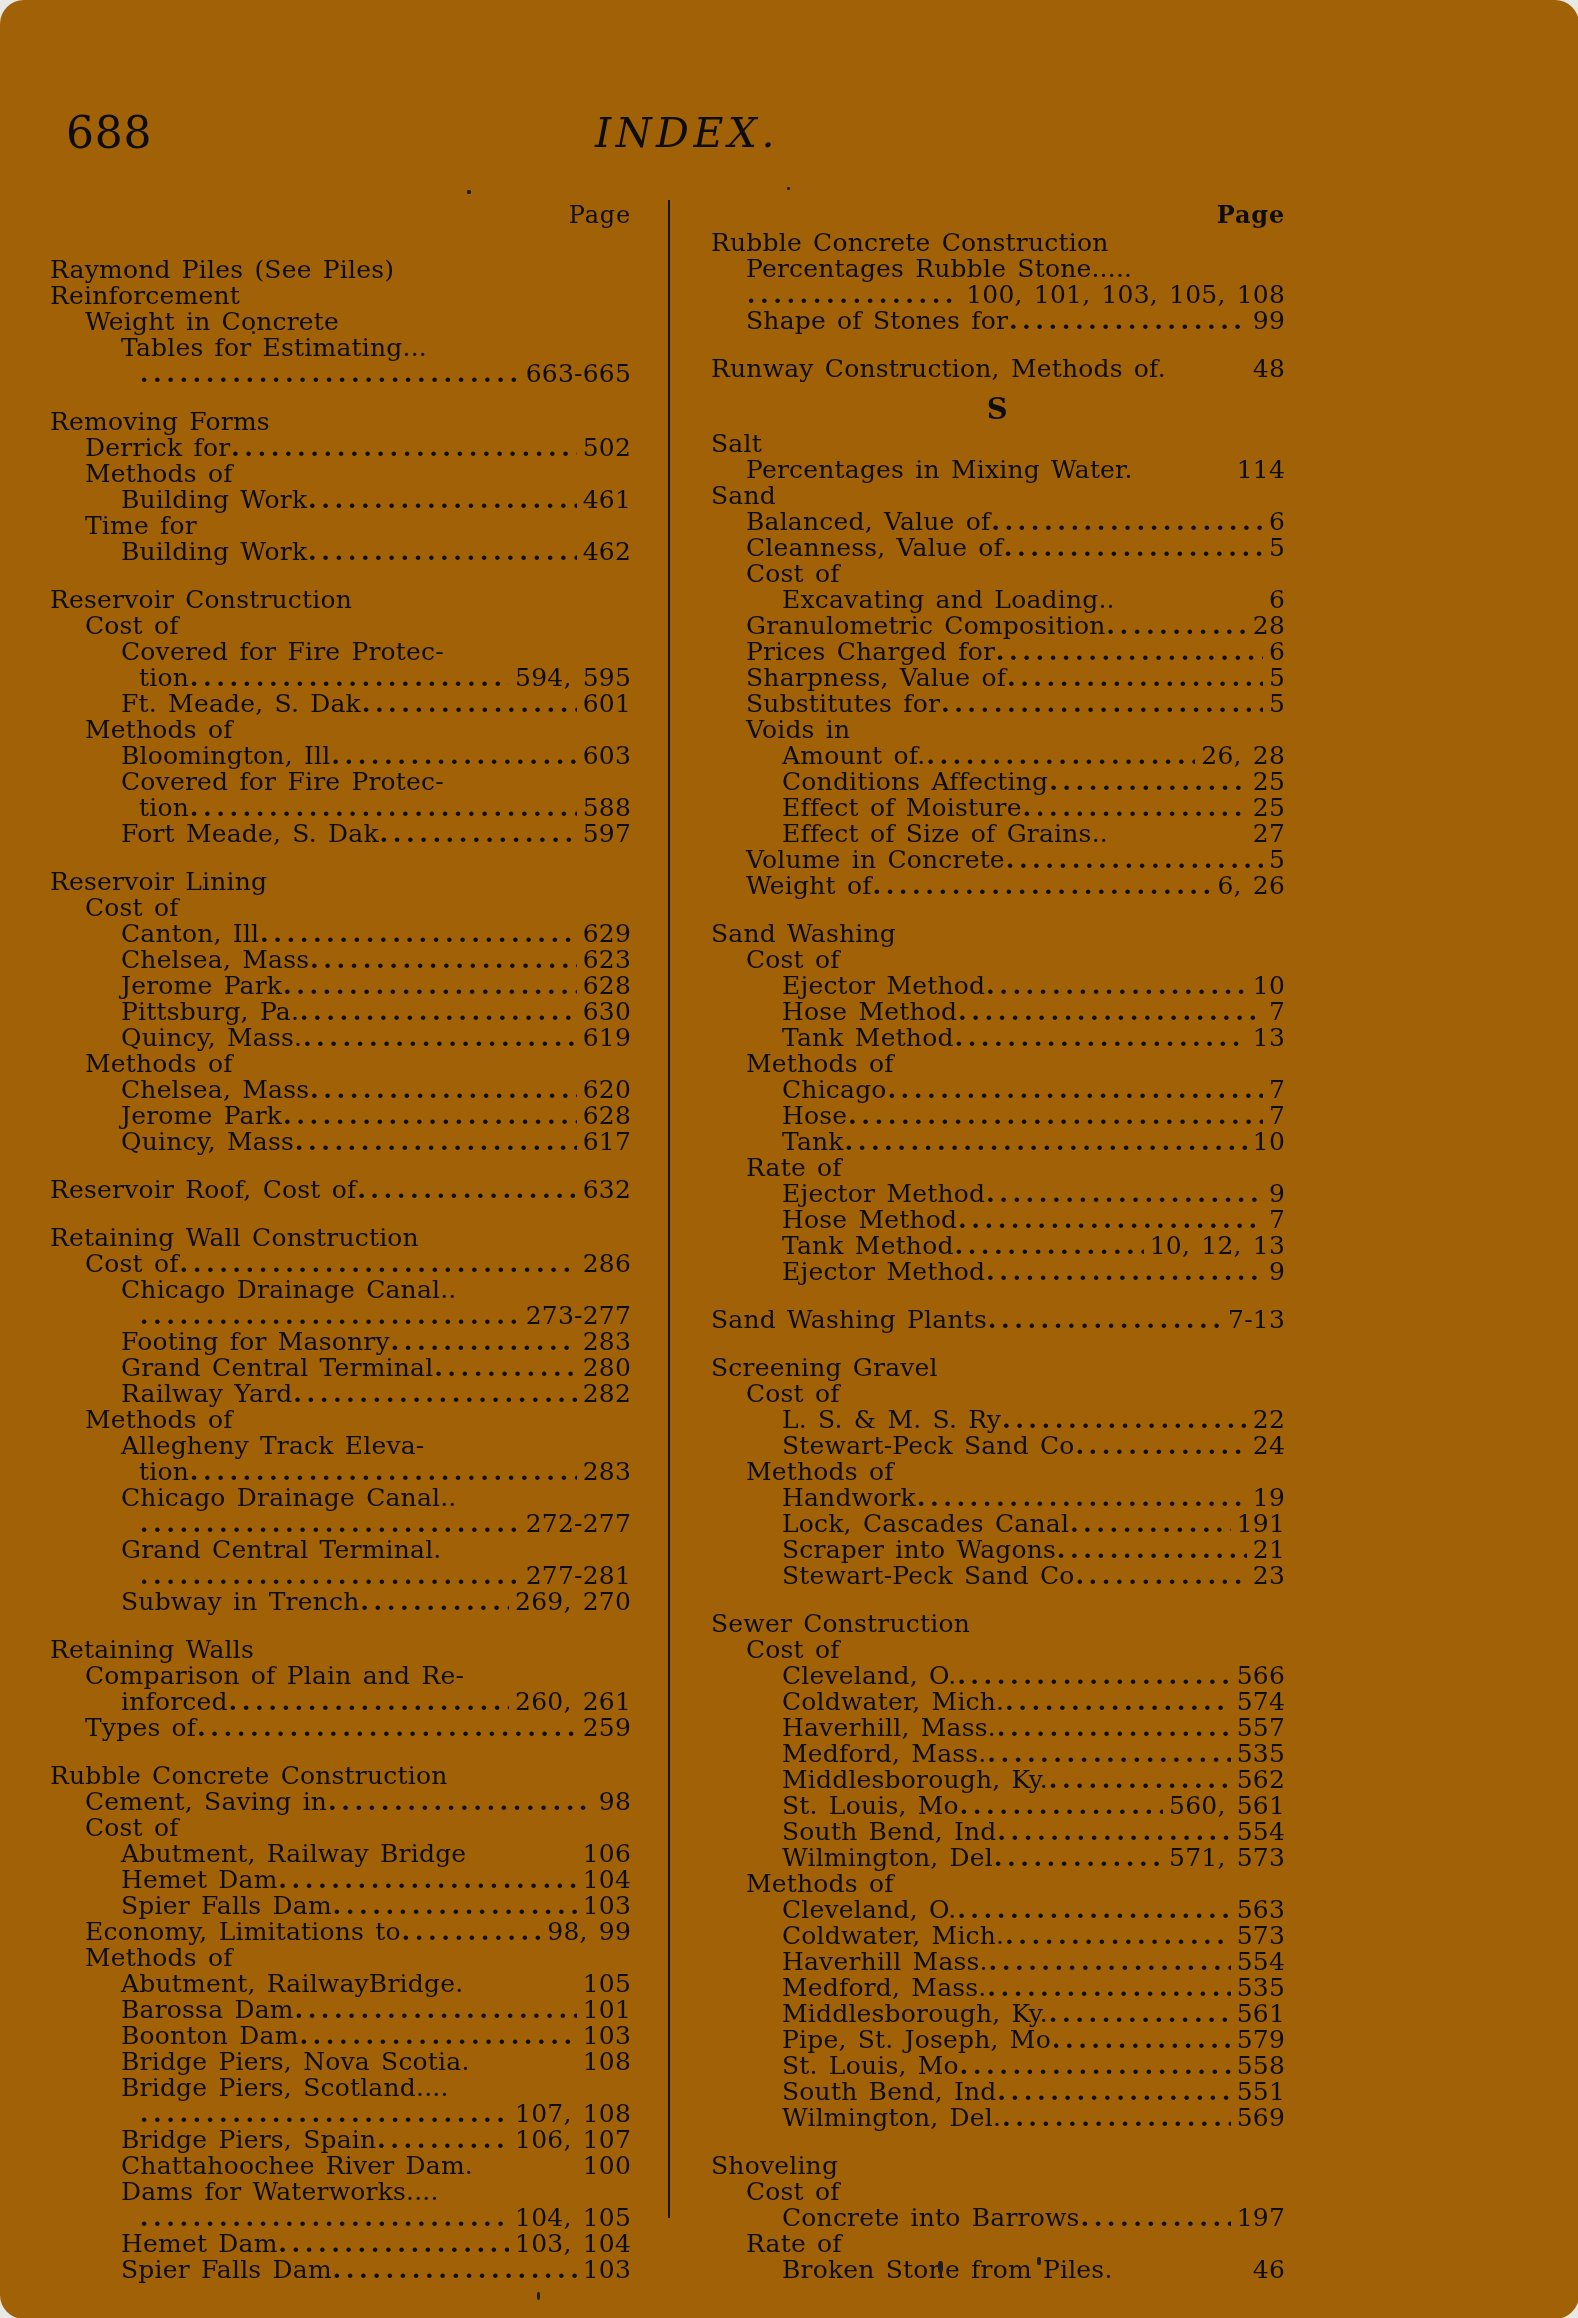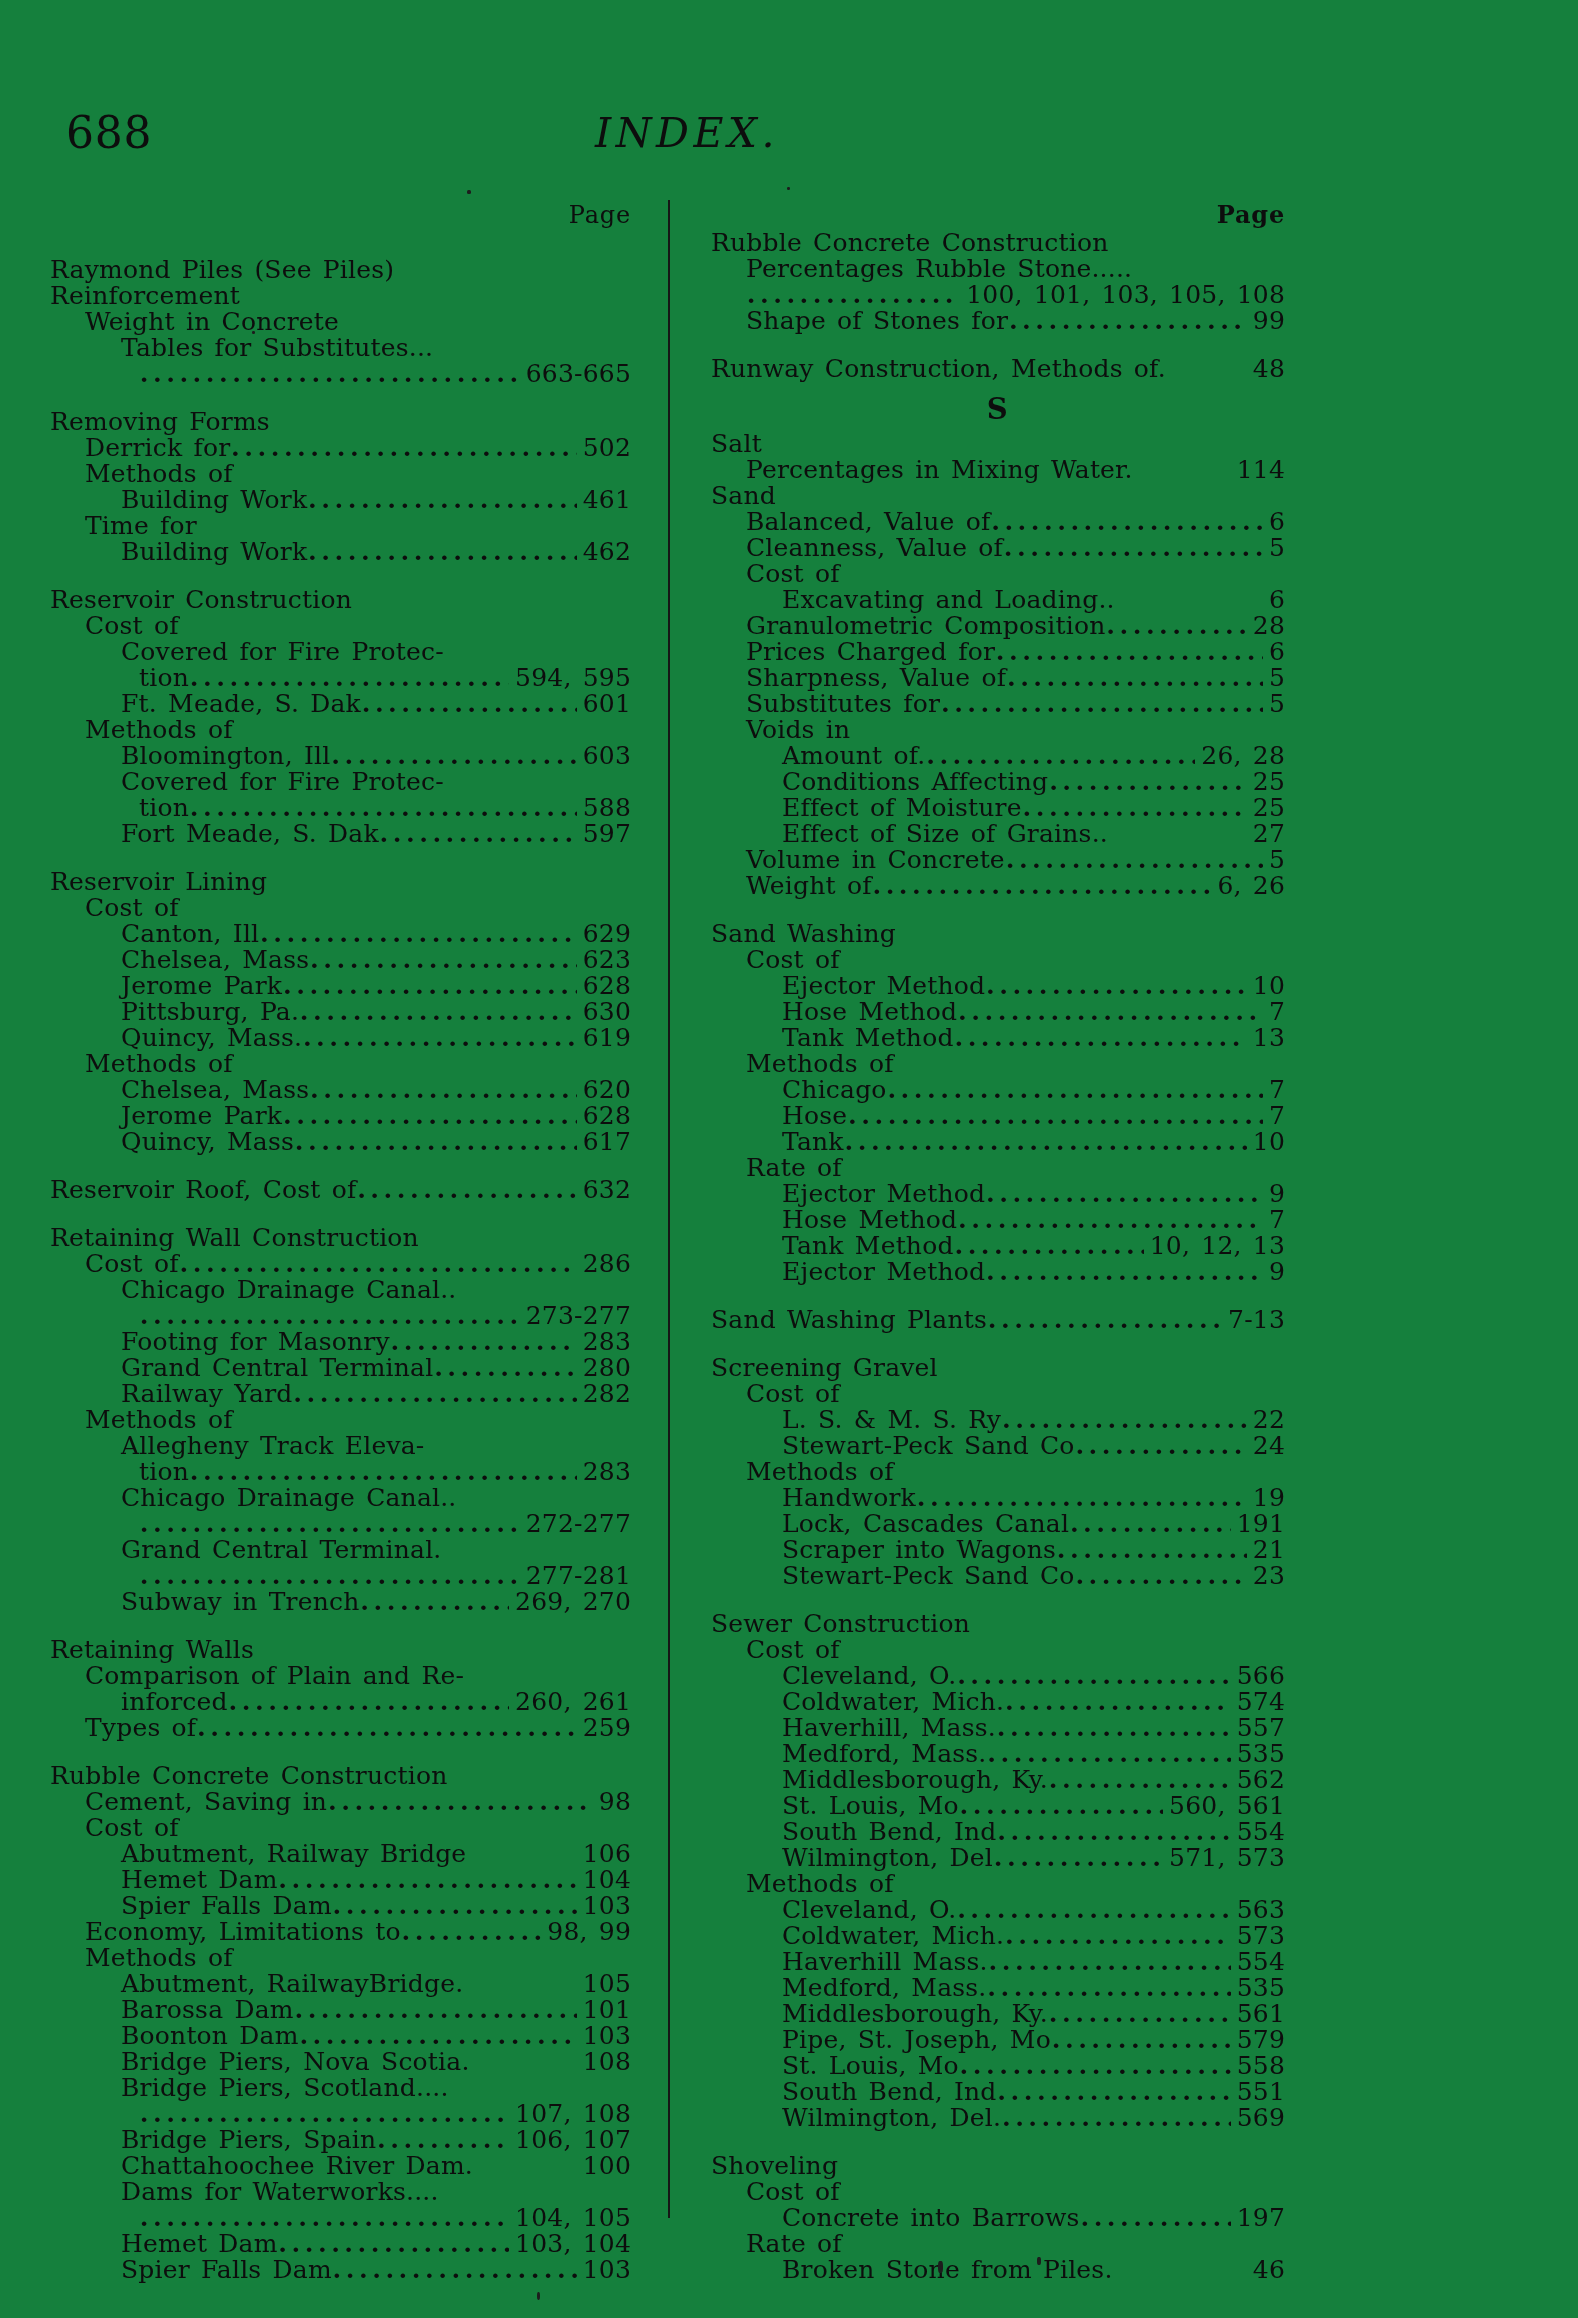--- a/index.html
+++ b/index.html
@@ -1,22 +1,23 @@
 <!DOCTYPE html>
 <html style="font-size:12px"><head>
 <meta charset="utf-8">
 <style>
   html,body{margin:0;padding:0;background:#e8e8e4;}
   #page{
     position:relative;
     width:1579px;height:2319px;
-    background:#15803d;
+    background:#a16207;
     color:#0d0d0d;
     font-family:"DejaVu Serif","Liberation Serif",serif;
     overflow:hidden;
+    border-radius:24px;
   }
   .pageno{
     position:absolute;left:66px;top:111px;
     font-size:44px;line-height:1;letter-spacing:0.8px;
   }
   .booktitle{
     position:absolute;left:595px;top:113px;width:226px;
     font-size:41px;line-height:1;
     font-style:italic;letter-spacing:4.5px;
   }
@@ -73,21 +74,21 @@
       <div class="row i0">
         <span class="t">Raymond Piles (See Piles)</span>
       </div>
       <div class="row i0">
         <span class="t">Reinforcement</span>
       </div>
       <div class="row i1">
         <span class="t">Weight in Concrete</span>
       </div>
       <div class="row i2">
-        <span class="t">Tables for Substitutes...</span>
+        <span class="t">Tables for Estimating...</span>
       </div>
       <div class="row i3">
         <span class="dots">..........................................................................................</span>
         <span class="p afterdots">663-665</span>
       </div>
       <div class="row i0 gap">
         <span class="t">Removing Forms</span>
       </div>
       <div class="row i1">
         <span class="t">Derrick for</span>

